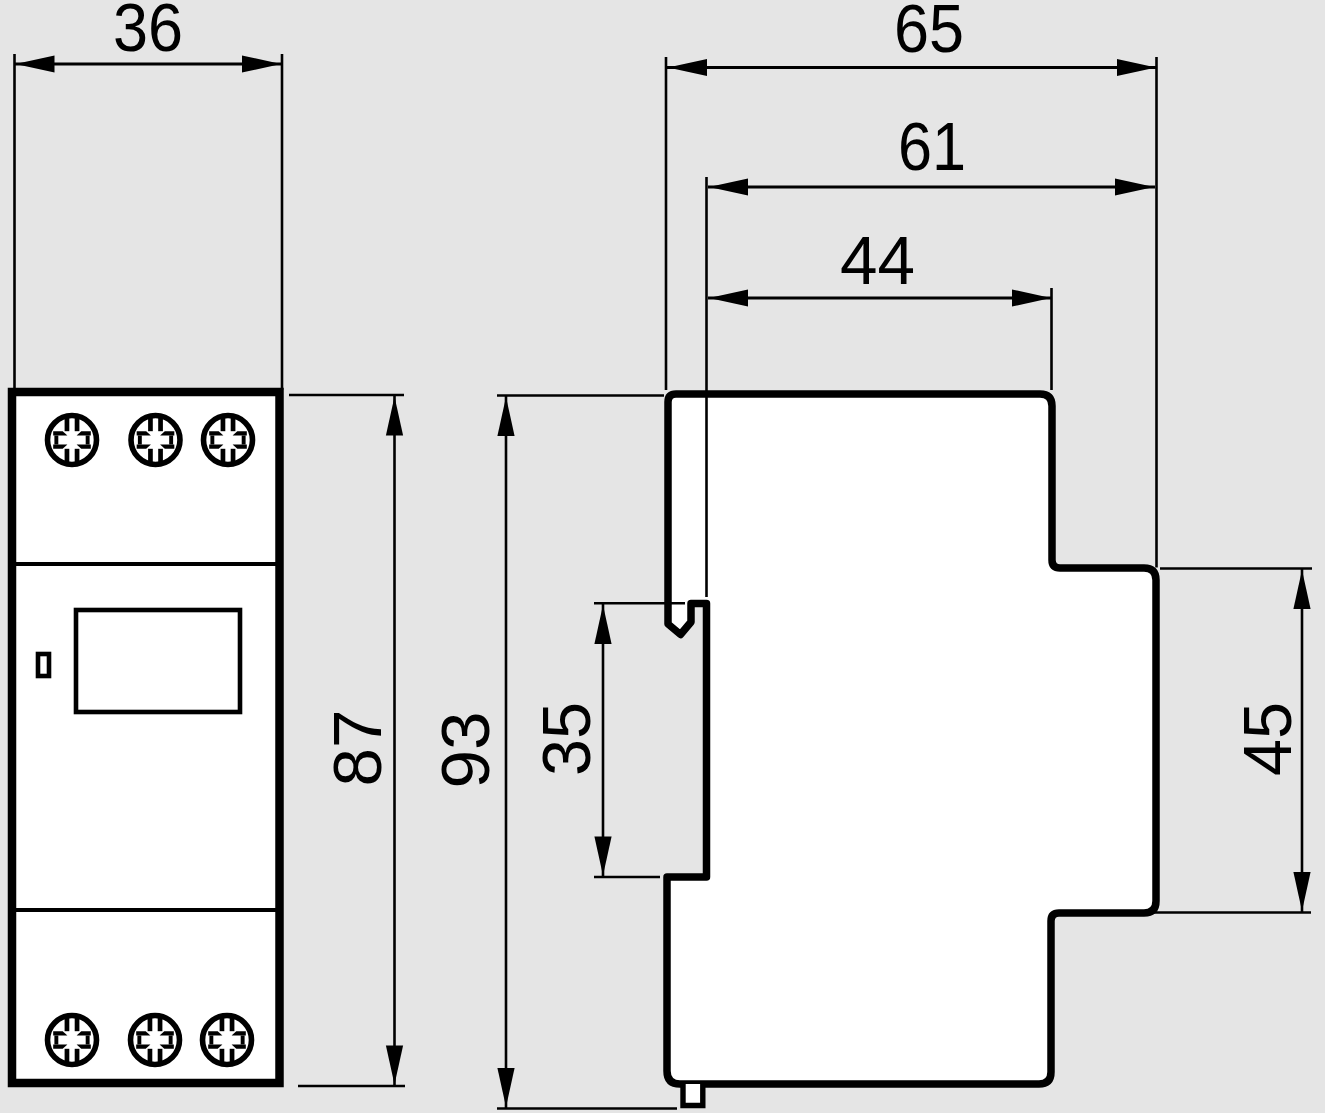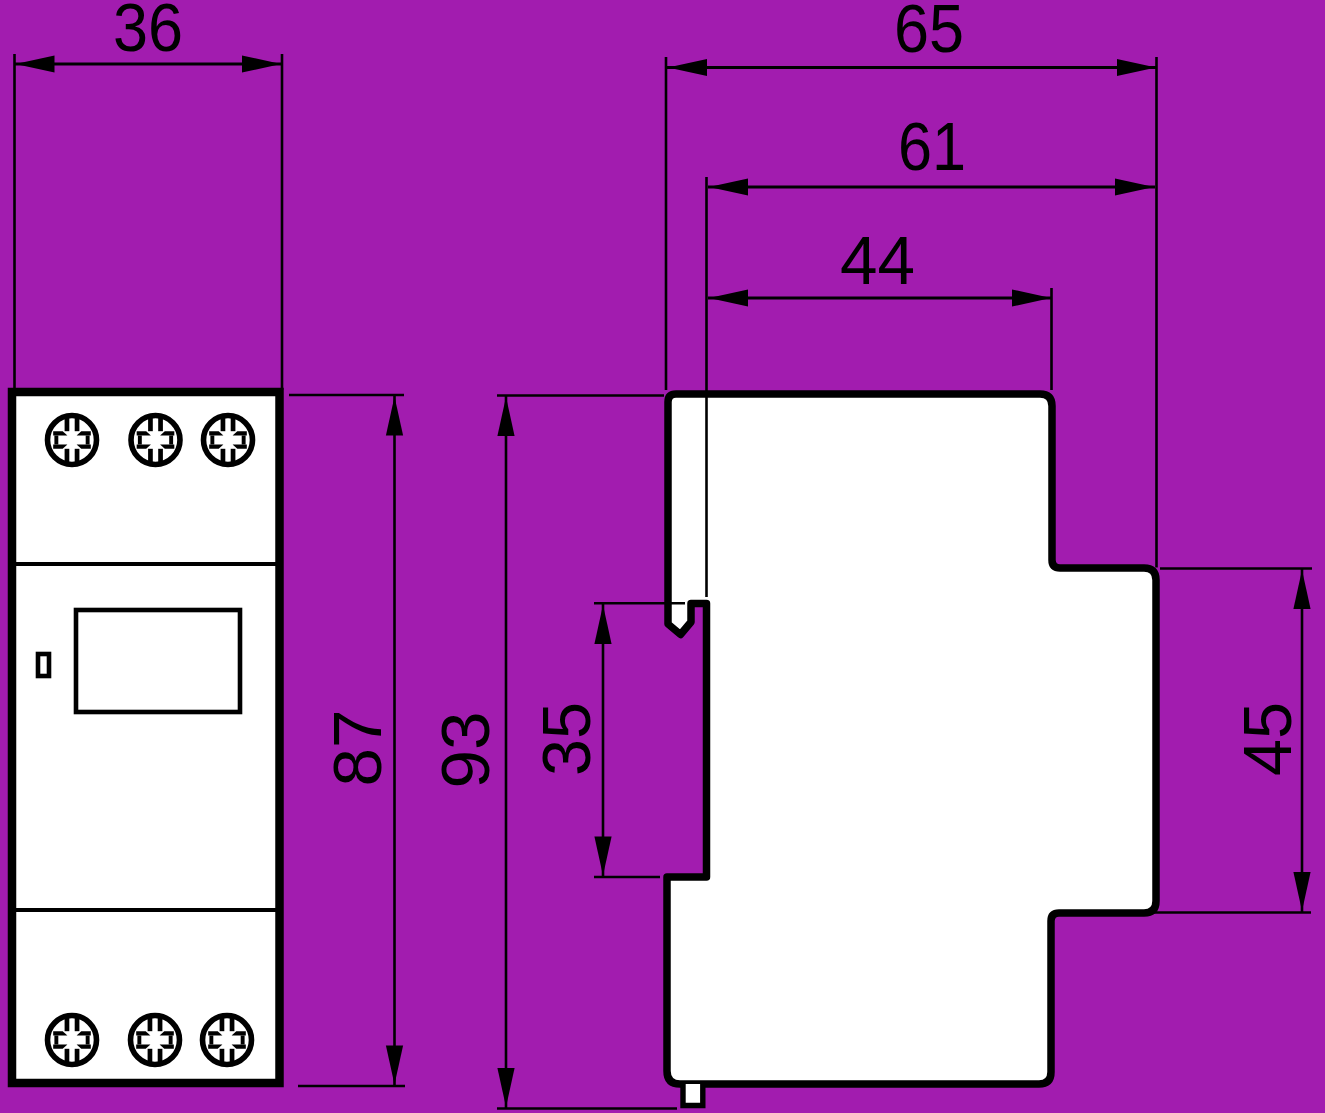--- a/index.html
+++ b/index.html
@@ -1,16 +1,16 @@
 <!DOCTYPE html>
 <html><head>
 <meta charset="utf-8">
 <style>
   html,body{margin:0;padding:0;background:#ffffff;}
-  #canvas{width:1325px;height:1113px;position:relative;background:#a21caf;}
+  #canvas{width:1325px;height:1113px;position:relative;background:#e5e5e5;}
   text{font-family:"Liberation Sans",sans-serif;fill:#000;}
 </style>
 </head>
 <body>
 <div id="canvas">
 <svg width="1325" height="1113" viewBox="0 0 1325 1113">
   <defs>
 
     <g id="screw" fill="#000">
       <circle cx="0" cy="0" r="24.5" fill="#fff" stroke="#000" stroke-width="5.6"></circle>

